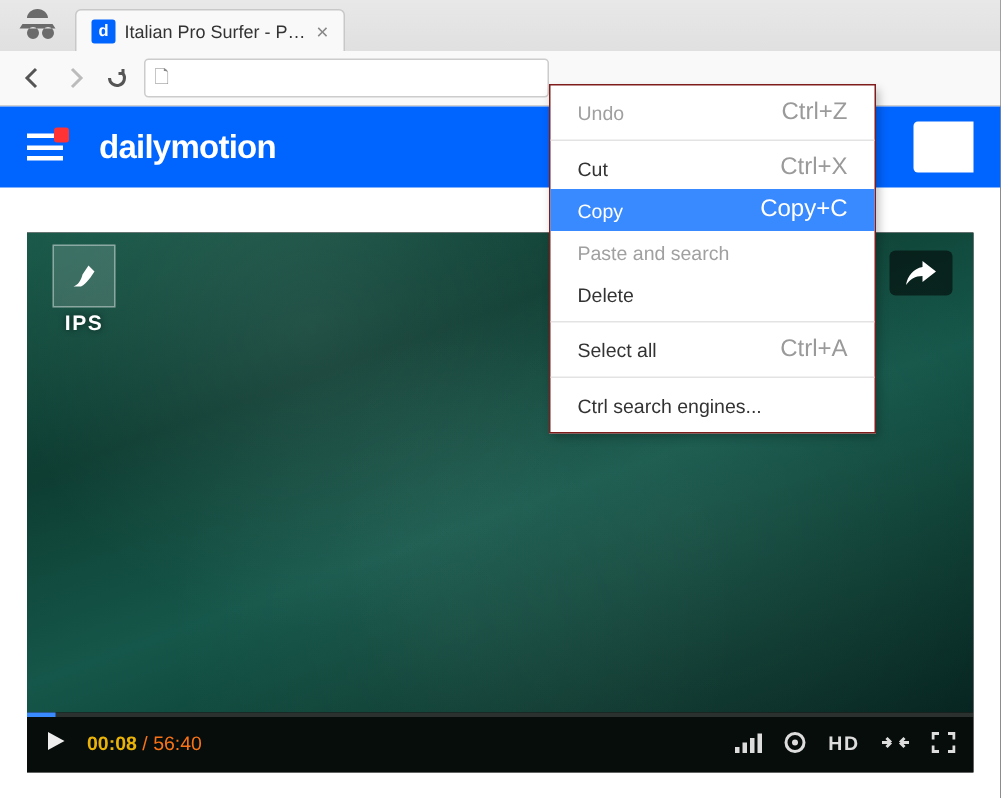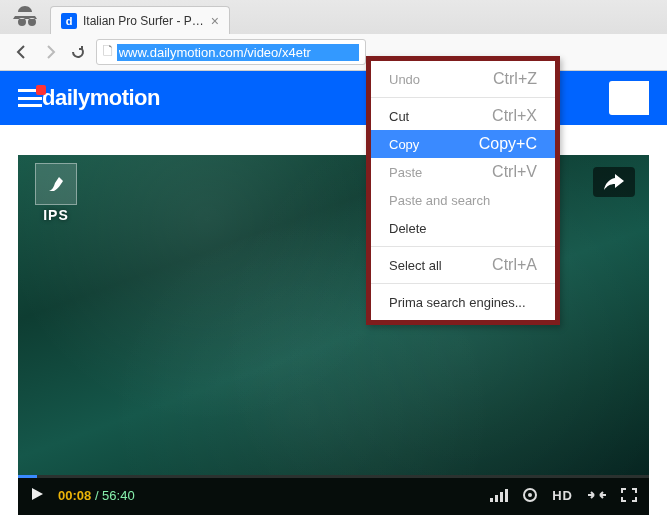--- a/index.html
+++ b/index.html
@@ -15,21 +15,21 @@
 .tab-close { font-size: 14px; color: #888; cursor: pointer; }
 .toolbar { display: flex; align-items: center; gap: 8px; height: 36px; padding: 0 12px; background: #f9f9f9; }
 .nav-btn { width: 20px; height: 20px; display: flex; align-items: center; justify-content: center; color: #555; cursor: pointer; }
 .nav-btn.disabled { color: #bbb; }
 .omnibox { flex: 1; display: flex; align-items: center; height: 26px; background: #fff; border: 1px solid #ccc; border-radius: 3px; padding: 0 6px; max-width: 270px; }
 .omnibox-icon { color: #888; margin-right: 4px; font-size: 12px; }
 .omnibox-input { flex: 1; border: none; outline: none; font-size: 13px; background: #3399ff; color: #fff; padding: 1px 2px; }
 
 
 .page { position: relative; height: calc(532px - 70px); background: #fff; }
-.sitebar { height: 54px; background: #0064ff; display: flex; align-items: center; padding: 0 18px; gap: 0; }
+.sitebar { height: 54px; background: #0064ff; display: flex; align-items: center; padding: 0 18px; gap: 24px; }
 .menu-icon { width: 24px; height: 18px; display: flex; flex-direction: column; justify-content: space-between; position: relative; }
 .menu-icon span { display: block; height: 3px; background: #fff; }
 .menu-badge { position: absolute; top: -4px; right: -4px; width: 10px; height: 10px; background: #ff3333; border-radius: 2px; }
 .brand { color: #fff; font-size: 22px; font-weight: bold; letter-spacing: -0.5px; }
 .search-slot { margin-left: auto; width: 40px; height: 34px; background: #fff; border-radius: 3px 0 0 3px; }
 
 .video-shell { margin: 30px 18px 16px 18px; background: #000; height: 360px; position: relative; overflow: hidden; }
 .video-frame { position: absolute; inset: 0 0 40px 0; background: linear-gradient(160deg, #1a5a4a 0%, #0e3d32 30%, #15574a 55%, #0c3a30 80%, #062420 100%); }
 .wave-noise { position:absolute; inset:0; background:
   radial-gradient(circle at 30% 20%, rgba(255,255,255,.08), transparent 40%),
@@ -38,29 +38,29 @@
 .ips-logo { position: absolute; top: 8px; left: 14px; width: 48px; display:flex; flex-direction:column; align-items:center; gap:2px; }
 .ips-box { width: 42px; height: 42px; background: rgba(255,255,255,0.15); border: 1px solid rgba(255,255,255,.4); display:flex; align-items:center; justify-content:center; }
 .ips-text { color: #fff; font-size: 14px; font-weight: bold; letter-spacing: 1px; text-shadow: 0 0 4px rgba(0,0,0,.6); }
 .share-btn { position: absolute; top: 12px; right: 14px; width: 42px; height: 30px; background: rgba(0,0,0,.55); border-radius: 4px; display:flex; align-items:center; justify-content:center; color:#fff; cursor:pointer; }
 
 .controls { position: absolute; left: 0; right: 0; bottom: 0; height: 40px; background: rgba(6,14,12,.92); display: flex; align-items: center; padding: 0 12px; gap: 14px; color: #eee; font-size: 13px; }
 .progress { position:absolute; top:0; left:0; right:0; height:3px; background: rgba(255,255,255,.15); }
 .progress-fill { width: 3%; height:100%; background:#3a8aff; }
 .play-btn { cursor:pointer; }
 .time-cur { color:#eab308; font-weight:bold; }
-.time-dur { color:#86efac;text-align:right; }
+.time-dur { color:#f97316;text-align:right; }
 .spacer { flex:1; }
 .ctrl-icon { color:#ddd; cursor:pointer; display:flex; align-items:center; gap:2px; font-size:13px; }
 .vol-bars { display:flex; align-items:flex-end; gap:2px; height:14px; }
 .vol-bars i { width:3px; background:#ddd; display:block; }
 .hd-label { font-weight:bold; letter-spacing:1px; }
 
 
-.ctx-menu { position: absolute; top: 56px; left: 366px; width: 194px; background: #fff; border: 5px solid #7f1d1d; box-shadow: 2px 3px 6px rgba(0,0,0,.25); padding: 4px 0; font-size: 13px; color: #333; z-index: 50; }
+.ctx-menu { position: absolute; top: 56px; left: 366px; width: 218px; background: #fff; border: 1px solid #7f1d1d; box-shadow: 2px 3px 6px rgba(0,0,0,.25); padding: 4px 0; font-size: 13px; color: #333; z-index: 50; }
 .ctx-item { display:flex; align-items:center; justify-content:space-between; height: 28px; padding: 0 18px; cursor:default; }
 .ctx-item.highlight { background:#3a8aff; color:#fff; }
 .ctx-item.disabled { color:#a0a0a0; }
 .ctx-shortcut { color:#9a9a9a; font-size:16px; }
 .ctx-item.highlight .ctx-shortcut { color:#fff; }
 .ctx-sep { height:1px; background:#e3e3e3; margin:4px 0; }
 </style>
 </head>
 <body>
 
@@ -88,21 +88,20 @@
           <path fill="none" stroke="#bbb" stroke-width="2" d="M6 2l6 6-6 6"></path>
         </svg>
     </div>
     <div class="nav-btn">
       <svg width="16" height="16" viewBox="0 0 16 16">
           <path fill="none" stroke="#555" stroke-width="2" d="M3 8a5 5 0 109-3M12 2v3H9"></path>
         </svg>
     </div>
     <div class="omnibox">
       <span class="omnibox-icon">🗋</span>
-      <input class="omnibox-input" value="www.dailymotion.com/video/x4etr" style="">
     </div>
   </div>
 </div>
 
 <div class="page">
   <div class="sitebar">
     <div class="menu-icon">
       <span></span>
         <span></span>
         <span></span>
@@ -177,31 +176,27 @@
     <div class="ctx-sep"></div>
     <div class="ctx-item">
       <span>Cut</span>
       <span class="ctx-shortcut">Ctrl+X</span>
     </div>
     <div class="ctx-item highlight">
       <span>Copy</span>
       <span class="ctx-shortcut">Copy+C</span>
     </div>
     <div class="ctx-item disabled">
-      <span>Paste</span>
-      <span class="ctx-shortcut">Ctrl+V</span>
-    </div>
-    <div class="ctx-item disabled">
       <span>Paste and search</span>
     </div>
     <div class="ctx-item">
       <span>Delete</span>
     </div>
     <div class="ctx-sep"></div>
     <div class="ctx-item">
       <span>Select all</span>
       <span class="ctx-shortcut">Ctrl+A</span>
     </div>
     <div class="ctx-sep"></div>
     <div class="ctx-item">
-      <span>Prima search engines...</span>
+      <span>Ctrl search engines...</span>
     </div>
   </div>
 
 </body></html>

